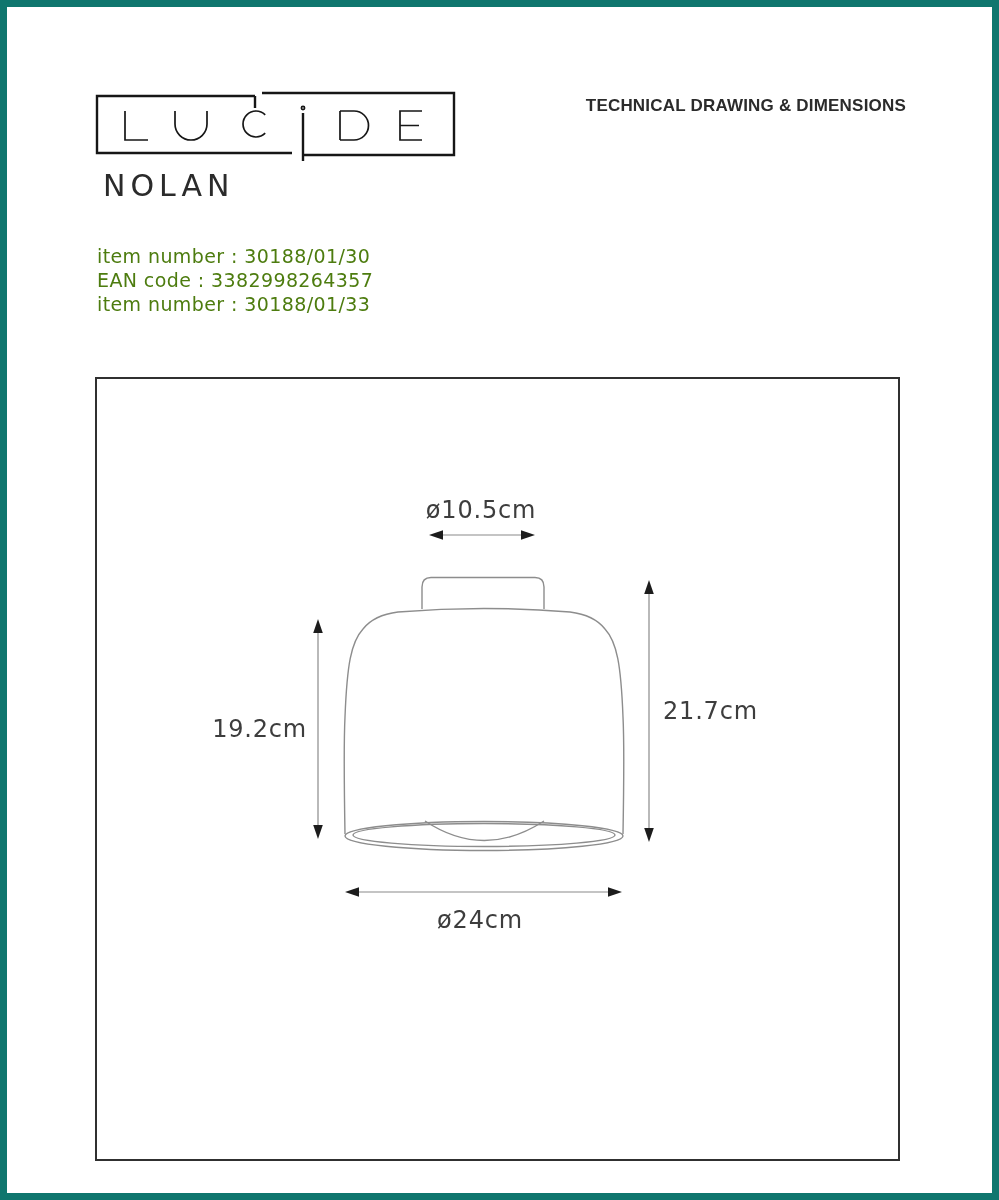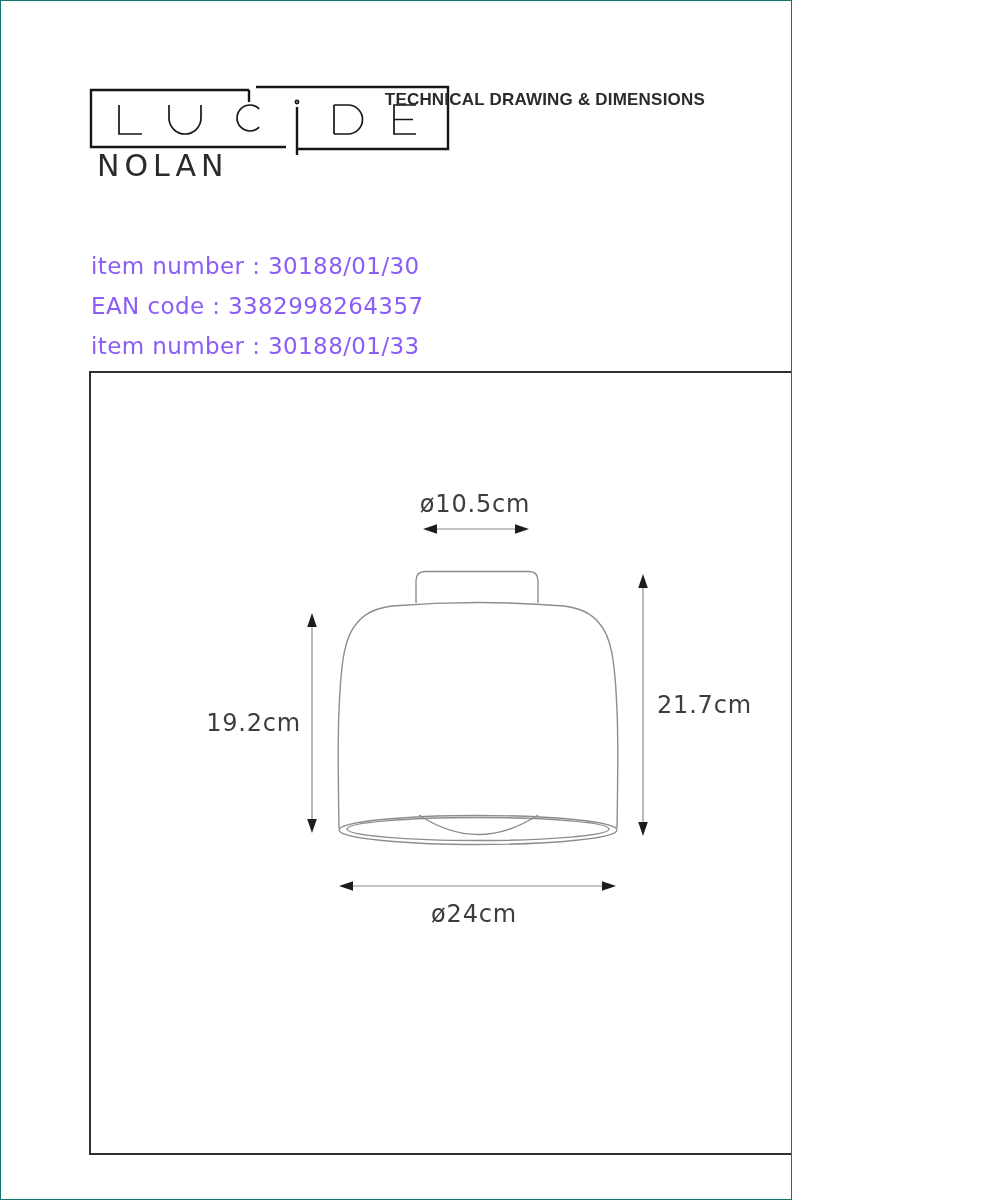--- a/index.html
+++ b/index.html
@@ -1,55 +1,54 @@
 <!DOCTYPE html>
 <html><head>
 <meta charset="utf-8">
 <style>
   html,body{margin:0;padding:0;background:#ffffff;}
   .page{
     position:relative;
-    width:792px;height:1200px;
+    width:999px;height:1200px;
     background:#ffffff;
     box-sizing:border-box;
-    border:1px solid #0f766e;
+    border:7px solid #0f766e;
     overflow:hidden;
     font-family:"DejaVu Sans", sans-serif;
   }
   .doc-title{
     position:absolute;
     top:89px;right:86px;
     font-family:"Liberation Sans", sans-serif;
     font-weight:700;
     font-size:17px;
     letter-spacing:0.2px;
     color:#2b2b2b;
     white-space:nowrap;
   }
   .product-name{
     position:absolute;
-    left:96px;top:148px;
+    left:96px;top:162px;
     font-size:30px;
     line-height:34px;
     letter-spacing:5px;
     color:#2b2b2b;
     font-weight:400;
     white-space:nowrap;
   }
   .spec-block{
     position:absolute;
     left:90px;top:237px;
   }
   .spec-line{
-    font-size:23px;
+    font-size:19px;
     line-height:24px;
     letter-spacing:0.4px;
-    color:#8b5cf6;
+    color:#4d7c0f;
     white-space:nowrap;
-    margin-top:16px;
   }
   .logo-svg{position:absolute;left:86px;top:82px;}
   .drawing-svg{position:absolute;left:88px;top:370px;}
   .logo-box{stroke:#161616;stroke-width:2.4;fill:none;stroke-linecap:butt;}
   .logo-letter{stroke:#161616;stroke-width:1.7;fill:none;stroke-linecap:butt;}
   .frame-rect{fill:none;stroke:#303030;stroke-width:2;}
   .lamp-line{fill:none;stroke:#8d8d8d;stroke-width:1.4;}
   .dim-line{stroke:#8a8a8a;stroke-width:1.2;fill:none;}
   .dim-head{fill:#1c1c1c;stroke:none;}
   .dim-text{

